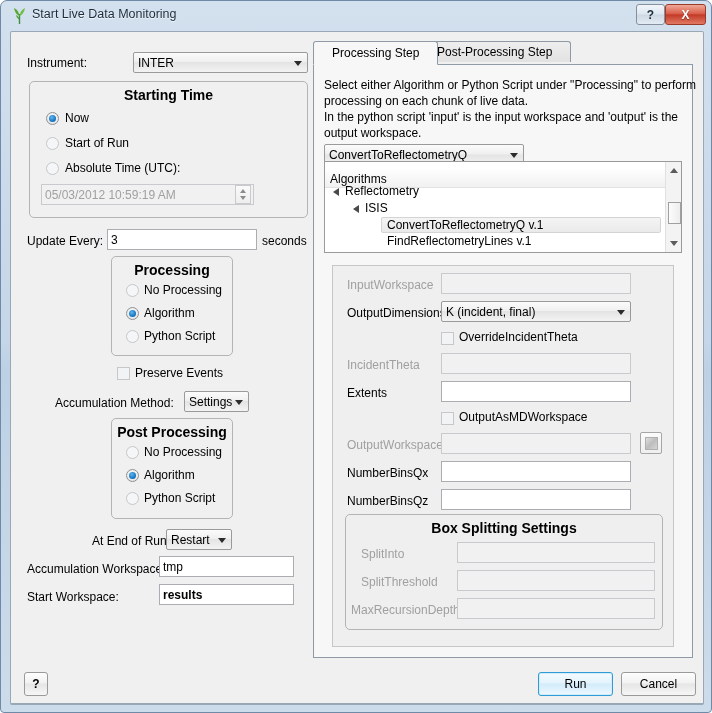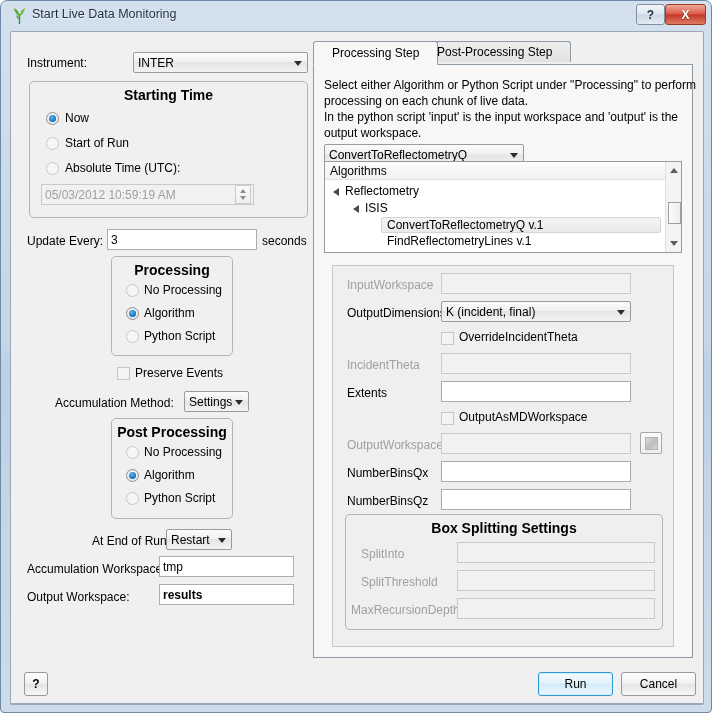--- a/index.html
+++ b/index.html
@@ -162,21 +162,21 @@
   #desc div { white-space: nowrap; }
 
   
   #algtree {
     position: absolute; left: 10px; top: 96px;
     width: 358px; height: 92px;
     background: #ffffff; border: 1px solid #9a9a9a;
     overflow: hidden;
   }
   #algtree .header {
-    position: absolute; left: 0; top: 0; width: 100%; height: 18px;
+    position: absolute; left: 0; top: 8px; width: 100%; height: 18px;
     background: linear-gradient(to bottom,#fdfdfd 0%,#f1f1f1 100%);
     border-bottom: 1px solid #e2e2e2;
     font-size: 12px; color: #000;
     display: flex; align-items: center; padding-left: 5px; text-align: right;
   }
   .tnode { position: absolute; font-size: 12px; color: #000; white-space: nowrap;
     display: flex; align-items: center; }
   .tarrow { display:inline-block; width:0;height:0;
     border-top: 4px solid transparent; border-bottom: 4px solid transparent;
     border-right: 6px solid #4a4a4a; margin-right: 6px;
@@ -342,21 +342,21 @@
     <div class="combo" style="left:155px; top:497px; width:66px; height:21px;">
       <span>Restart</span>
       <span class="arrow"></span>
     </div>
 
     <div class="lbl" style="left:16px; top:530px;">Accumulation Workspace:</div>
     <div class="tfield" style="left:148px; top:524px; width:135px; height:21px;">
       <span>tmp</span>
     </div>
 
-    <div class="lbl" style="left:16px; top:558px;">Output Workspace:</div>
+    <div class="lbl" style="left:16px; top:558px;">Start Workspace:</div>
     <div class="tfield" style="left:148px; top:552px; width:135px; height:21px;font-weight:bold;">
       <span>results</span>
     </div>
 
     <div class="tab active" style="left:302px; top:9px;">
       <span>Processing Step</span>
     </div>
     <div class="tab inactive" style="left:407px; top:9px;">
       <span>Post-Processing Step</span>
     </div>

